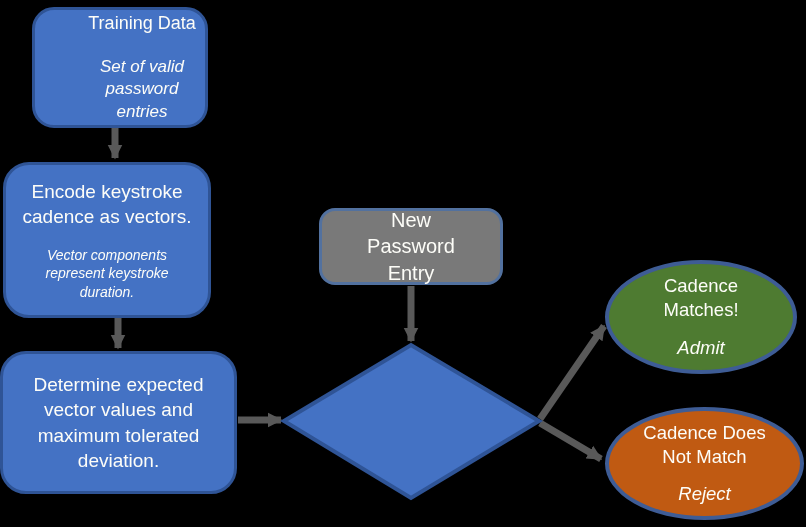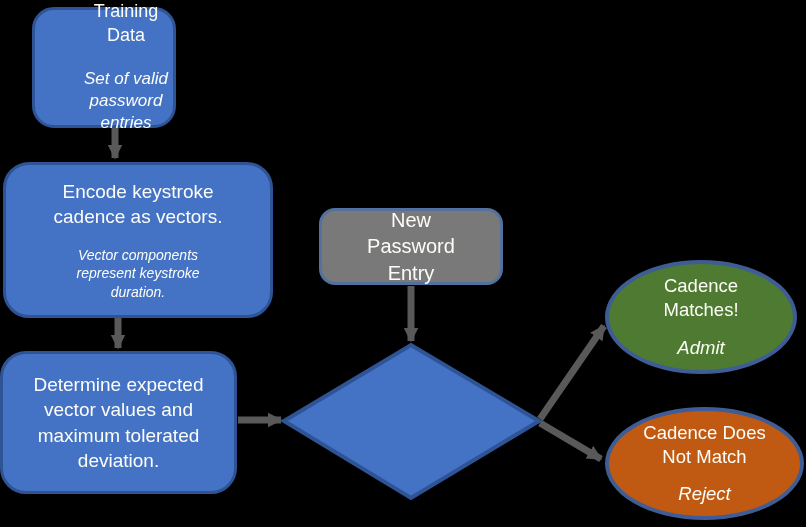--- a/index.html
+++ b/index.html
@@ -34,25 +34,25 @@
     background:var(--gray_fill,#797979);
     border:3px solid var(--gray_border,#52719f);
     border-radius:16px;
   }
   .ellipse{border-radius:50%;border:4px solid var(--ellipse_border,#3e5c95);}
   .green{background:var(--green_fill,#4e7b31);}
   .orange{background:var(--orange_fill,#c05a12);}
   .title{font-weight:400;line-height:1.32;}
   .subtitle{font-style:italic;line-height:1.32;}
 
-  .n-training{left:32px;top:7px;width:144px;height:121px;border-radius:22px;padding-left:44px;}
+  .n-training{left:32px;top:7px;width:176px;height:121px;border-radius:22px;padding-left:44px;}
   .n-training .title{font-size:18px;}
   .n-training .subtitle{font-size:17px;max-width:150px;margin-top:20px;}
 
-  .n-encode{left:3px;top:162px;width:270px;height:156px;border-radius:26px;}
+  .n-encode{left:3px;top:162px;width:208px;height:156px;border-radius:26px;}
   .n-encode .title{font-size:19px;max-width:190px;}
   .n-encode .subtitle{font-size:14px;max-width:175px;margin-top:17px;}
 
   .n-determine{left:0px;top:351px;width:237px;height:143px;border-radius:26px;text-align:center;}
   .n-determine .title{font-size:19px;max-width:195px;}
 
   .n-newpassword{left:319px;top:208px;width:184px;height:77px;}
   .n-newpassword .title{font-size:20px;max-width:130px;}
 
   .n-classifier{left:341px;top:386px;width:140px;height:70px;}

